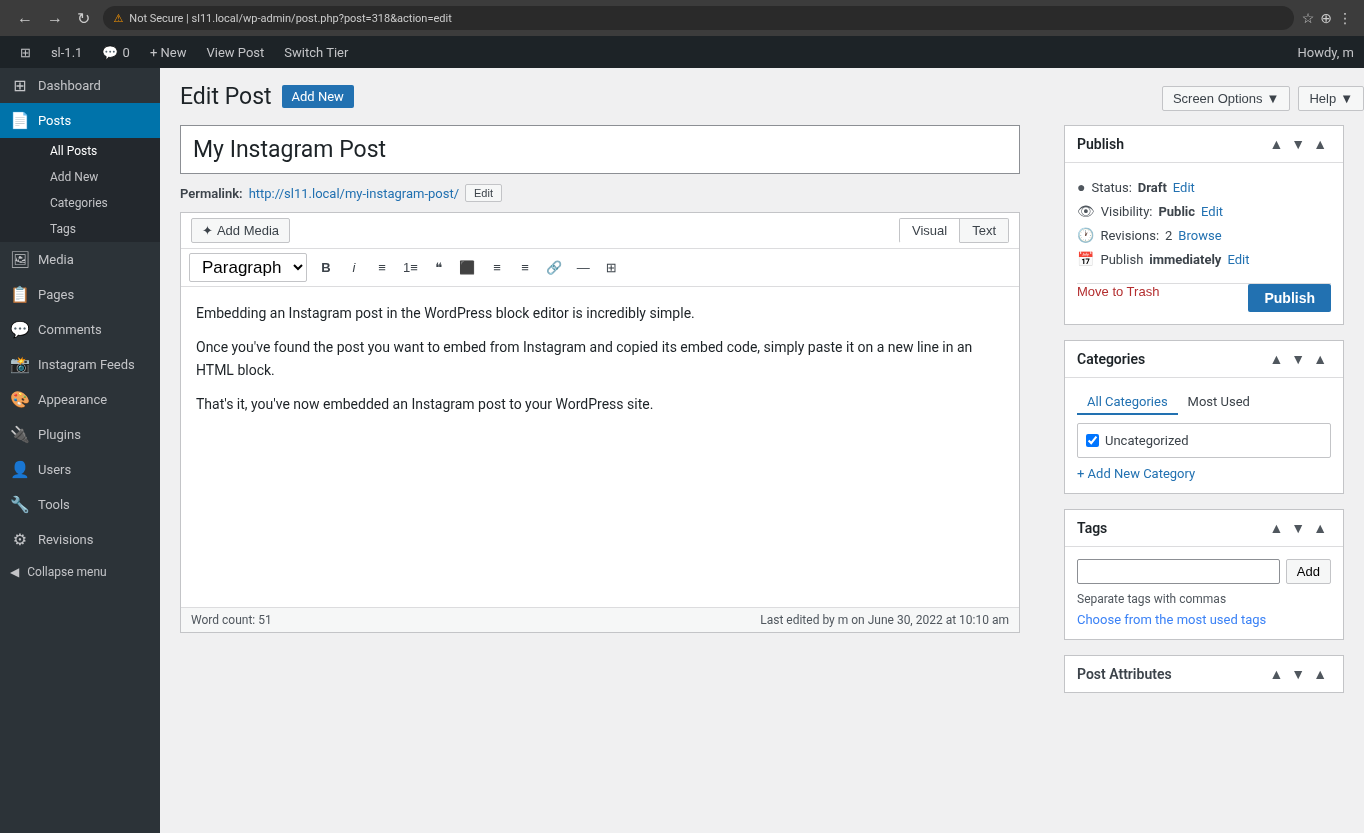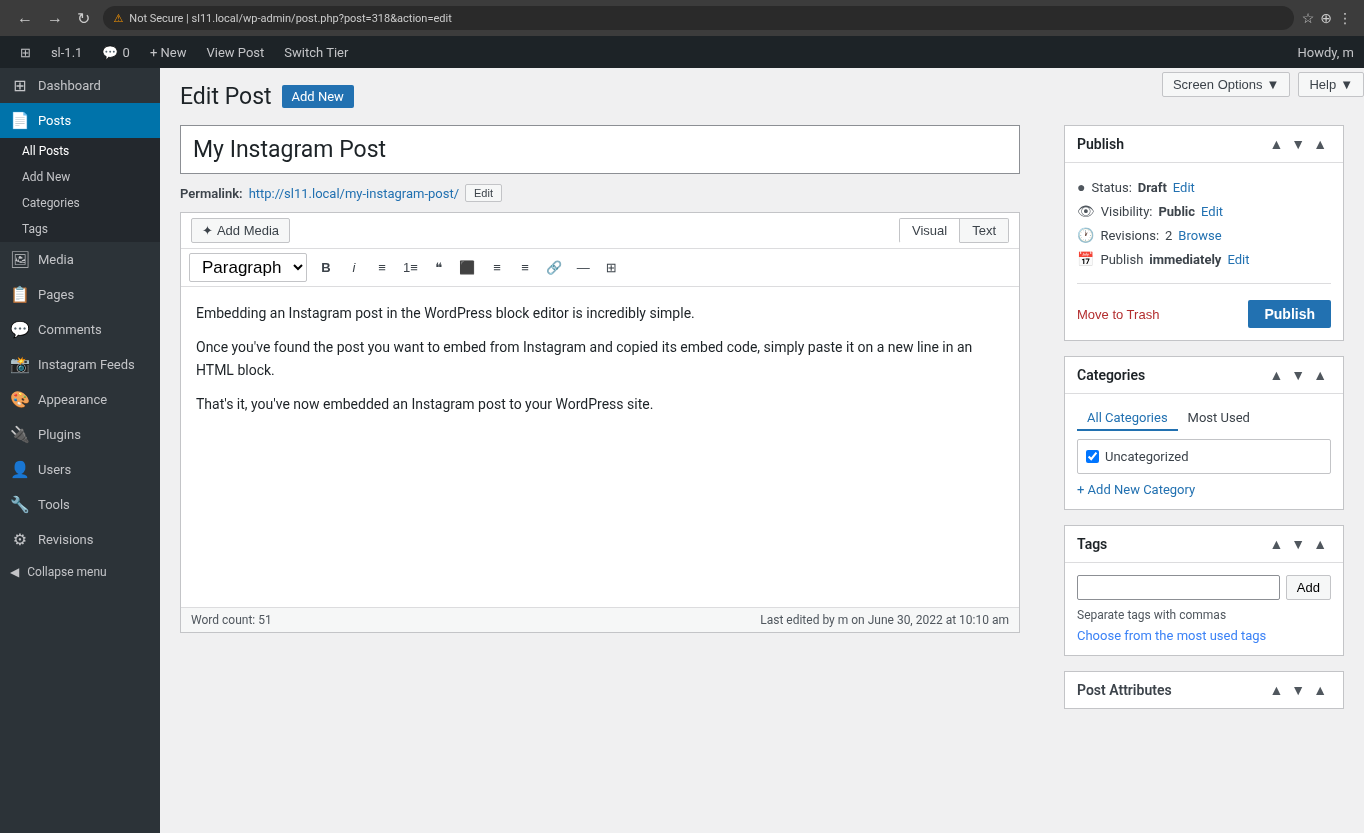--- a/index.html
+++ b/index.html
@@ -25,21 +25,21 @@
     
     .wp-wrapper { display: flex; min-height: calc(833px - 36px - 32px); }
 
     
     .sidebar { width: 160px; background: #2c3338; flex-shrink: 0; }
     .sidebar-menu { list-style: none; }
     .sidebar-item { display: flex; align-items: center; gap: 8px; padding: 8px 10px; color: #c3c4c7; cursor: pointer; font-size: 13px; }
     .sidebar-item.active { background: #0073aa; color: #fff; }
     .sidebar-item .icon { font-size: 16px; width: 20px; text-align: center; }
     .sidebar-submenu { list-style: none; background: #23282d; }
-    .sidebar-submenu-item { padding: 6px 10px 6px 22px; color: #c3c4c7; cursor: pointer; font-size: 12px; }
+    .sidebar-submenu-item { padding: 6px 10px 6px 50px; color: #c3c4c7; cursor: pointer; font-size: 12px; }
     .sidebar-submenu-item.active { color: #fff; }
     .collapse-menu { padding: 8px 10px; color: #c3c4c7; cursor: pointer; font-size: 12px; display: flex; align-items: center; gap: 8px; margin-top: auto; }
 
     
     .content-area { flex: 1; padding: 15px 20px; overflow-y: auto; }
     .page-header { display: flex; align-items: center; gap: 10px; margin-bottom: 15px; }
     .page-title { font-size: 23px; font-weight: 400; color: #1d2327; }
     .add-new-btn { background: #2271b1; color: #fff; border: none; padding: 4px 10px; font-size: 13px; cursor: pointer; border-radius: 2px; text-decoration: none; }
     .screen-options-btn { background: #f6f7f7; border: 1px solid #c3c4c7; color: #3c434a; padding: 4px 10px; cursor: pointer; border-radius: 2px; font-size: 13px; display: flex; align-items: center; gap: 4px; }
     .help-btn { background: #f6f7f7; border: 1px solid #c3c4c7; color: #3c434a; padding: 4px 10px; cursor: pointer; border-radius: 2px; font-size: 13px; display: flex; align-items: center; gap: 4px; }
@@ -88,21 +88,21 @@
     .meta-box-body { padding: 12px; }
 
     
     .publish-actions { display: flex; gap: 8px; margin-bottom: 12px; }
     .save-draft-btn { background: #f6f7f7; border: 1px solid #c3c4c7; color: #3c434a; padding: 5px 10px; cursor: pointer; border-radius: 2px; font-size: 13px; }
     .preview-btn { background: #f6f7f7; border: 1px solid #c3c4c7; color: #3c434a; padding: 5px 10px; cursor: pointer; border-radius: 2px; font-size: 13px; margin-left: auto; }
     .publish-meta { list-style: none; margin-bottom: 12px; }
     .publish-meta li { display: flex; align-items: center; gap: 6px; padding: 4px 0; font-size: 13px; }
     .publish-meta .icon { font-size: 14px; color: #50575e; }
     .publish-meta a { color: #2271b1; text-decoration: none; }
-    .publish-footer { display: flex; justify-content: space-between; align-items: center; padding-top: 16px; border-top: 1px solid #dcdcde; }
+    .publish-footer { display: flex; justify-content: space-between; align-items: flex-start; padding-top: 0; border-top: 1px solid #dcdcde; }
     .move-to-trash { color: #b32d2e; font-size: 13px; text-decoration: none; cursor: pointer; background: none; border: none; }
     .publish-btn { background: #2271b1; color: #fff; border: none; padding: 6px 16px; cursor: pointer; border-radius: 2px; font-size: 14px; font-weight: 600; }
 
     
     .cat-tabs { display: flex; gap: 0; margin-bottom: 8px; }
     .cat-tab { padding: 4px 10px; font-size: 13px; cursor: pointer; border-bottom: 2px solid transparent; color: #3c434a; }
     .cat-tab.active { border-bottom-color: #2271b1; color: #2271b1; }
     .cat-list { border: 1px solid #c3c4c7; border-radius: 2px; padding: 6px 8px; max-height: 150px; overflow-y: auto; margin-bottom: 8px; }
     .cat-item { display: flex; align-items: center; gap: 6px; padding: 3px 0; font-size: 13px; }
     .cat-item input[type="checkbox"] { cursor: pointer; }
@@ -233,21 +233,21 @@
       </li>
     </ul>
     <div class="collapse-menu">
       <span>◀</span>
       <span>Collapse menu</span>
     </div>
   </div>
 
   <div class="content-area" style="position:relative;">
 
-    <div style="position:absolute; top:4px; right:0; display:flex; gap:8px;">
+    <div style="position:absolute; top:18px; right:0; display:flex; gap:8px;">
       <button class="screen-options-btn">
         <span>Screen Options</span>
         <span>▼</span>
       </button>
       <button class="help-btn">
         <span>Help</span>
         <span>▼</span>
       </button>
     </div>
 

